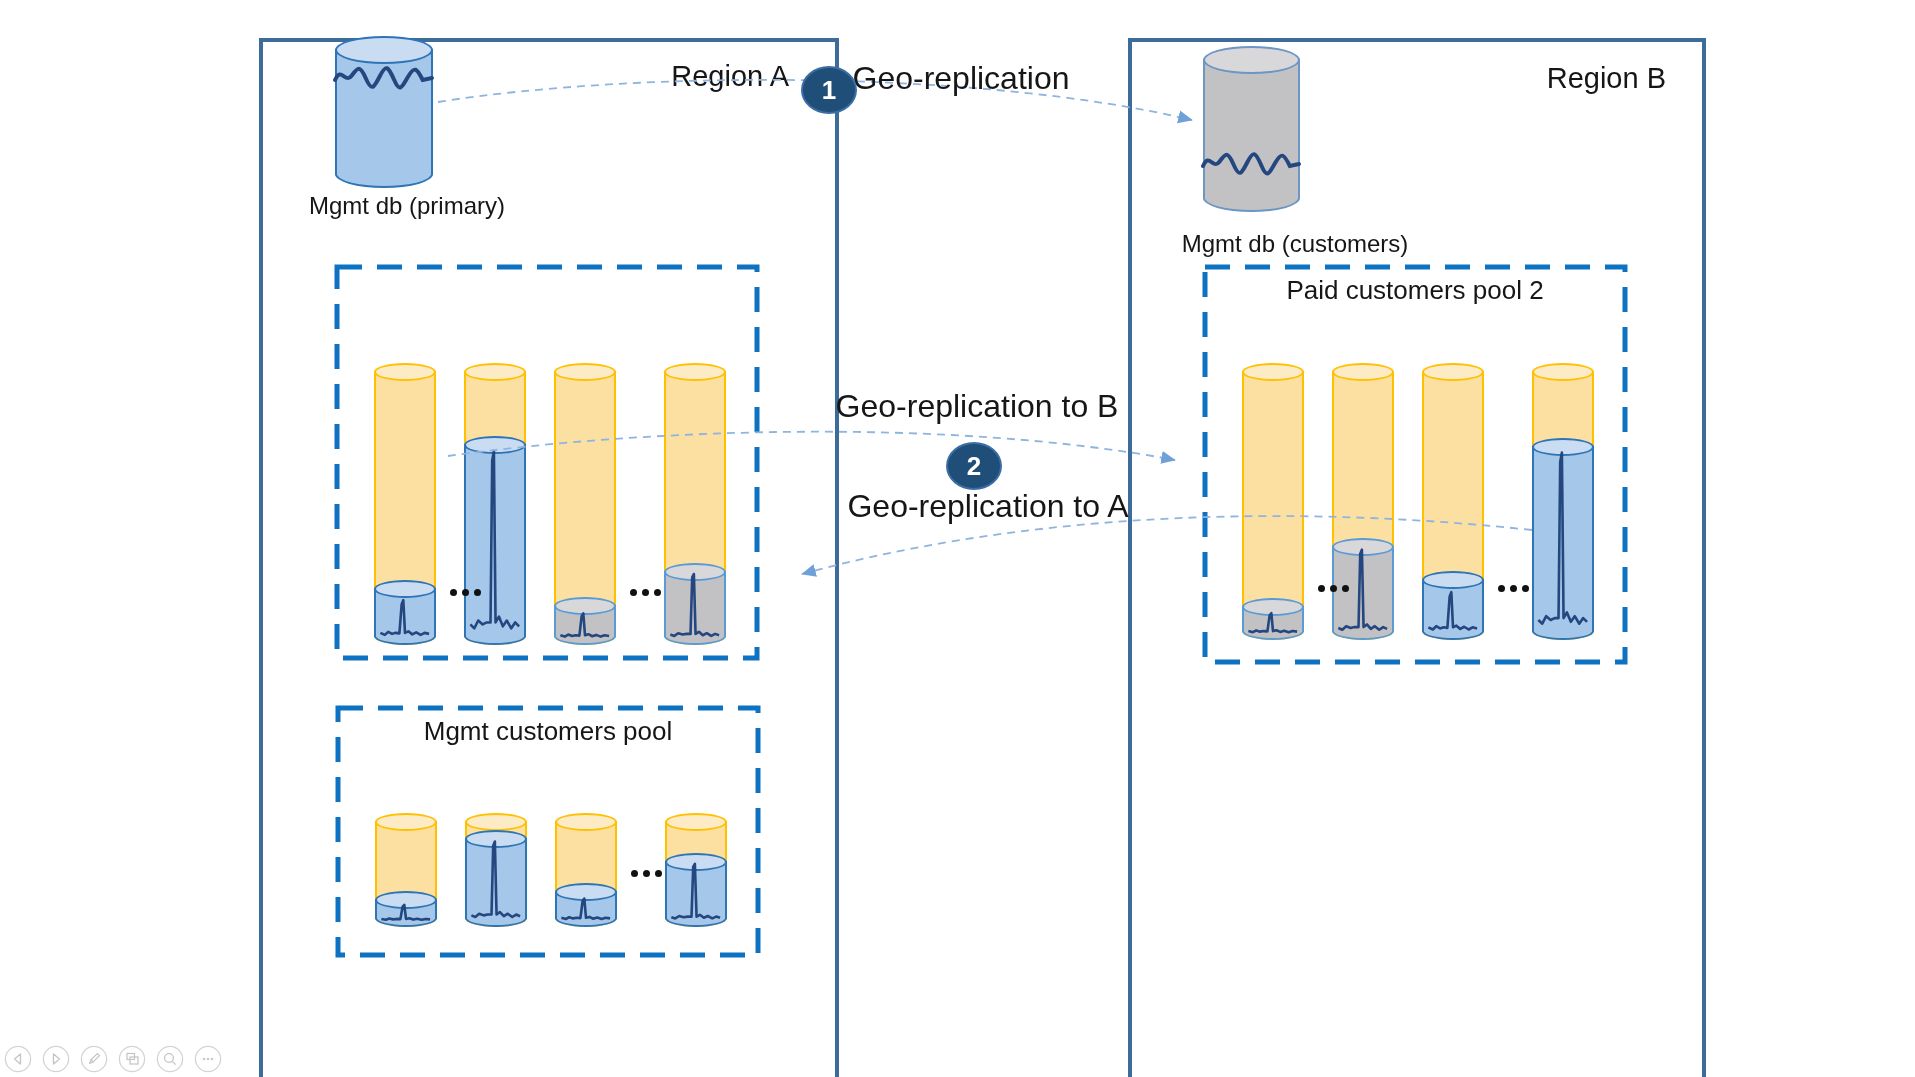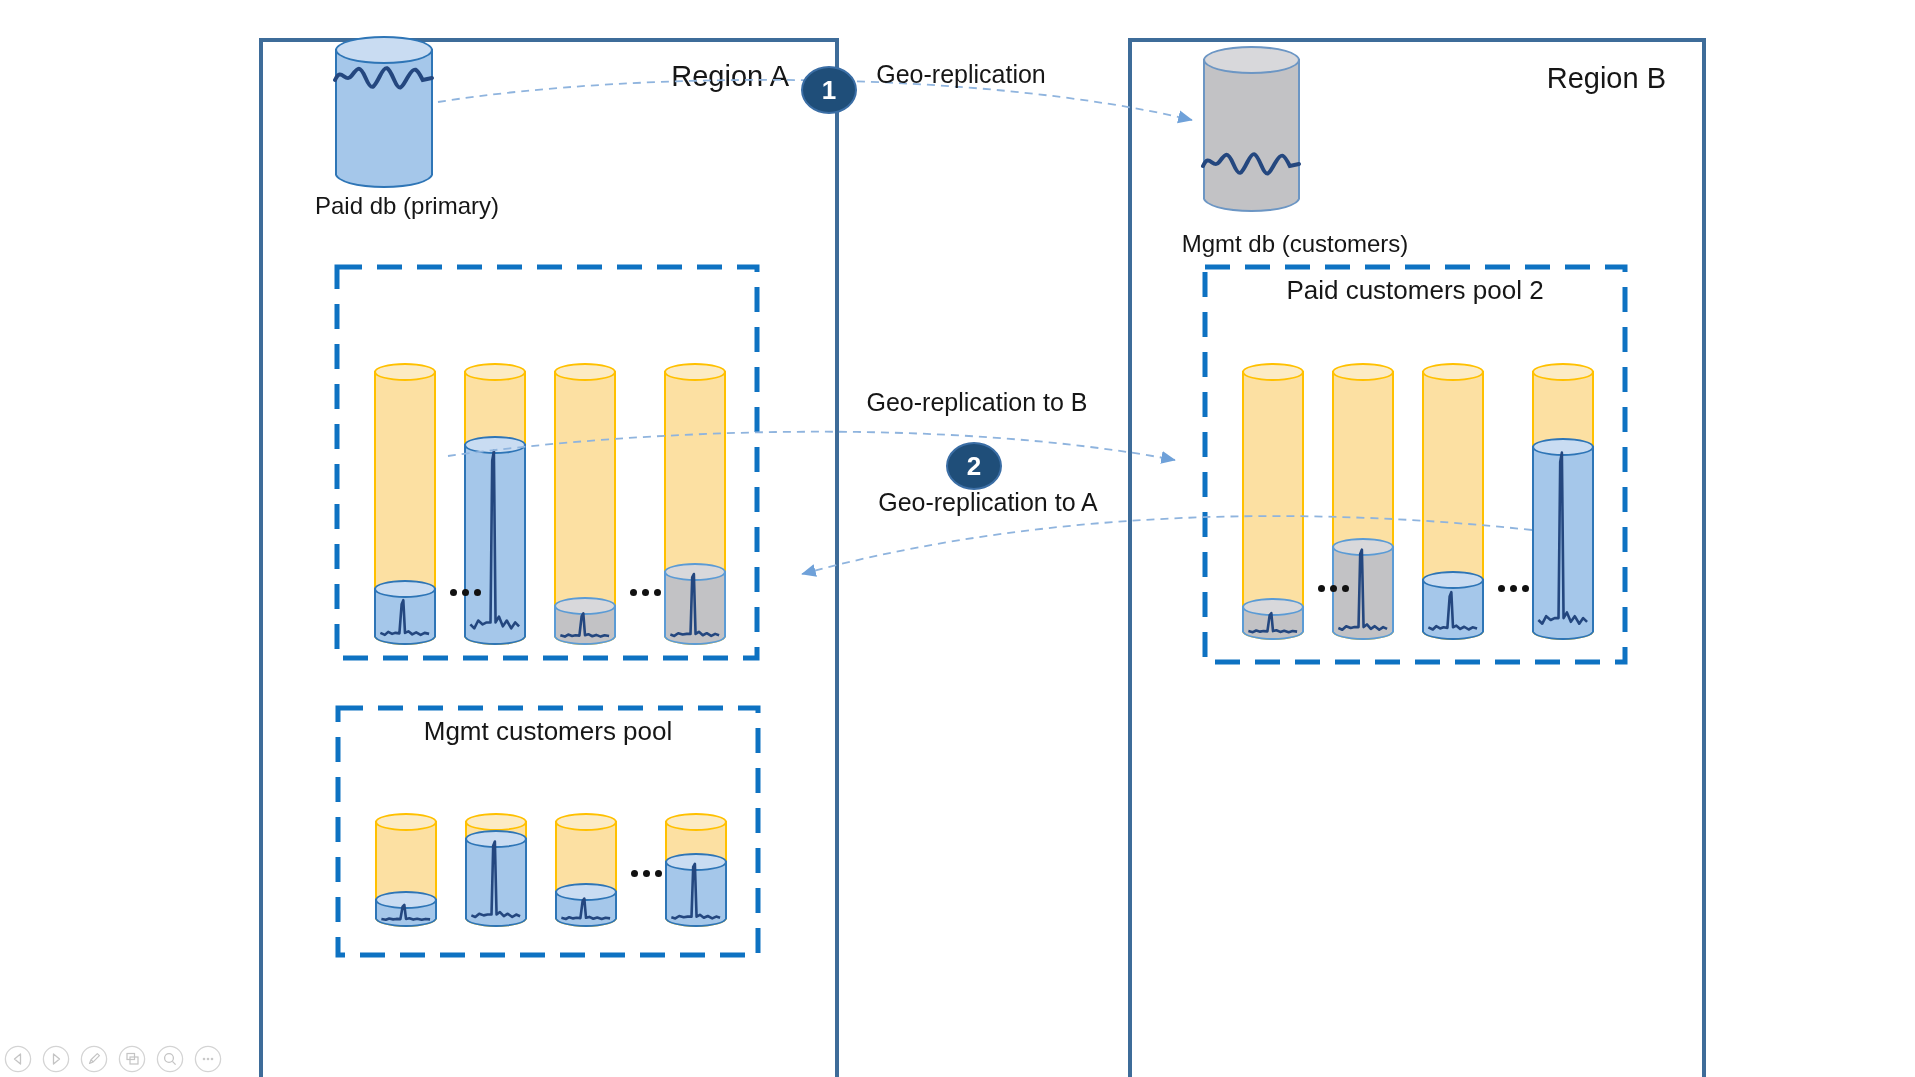--- a/index.html
+++ b/index.html
@@ -36,21 +36,21 @@
 
   .spike-svg{position:absolute;left:3px;right:3px;top:9px;bottom:5px;width:calc(100% - 6px);height:calc(100% - 14px);}
   .squiggle-svg{position:absolute;left:-2px;width:calc(100% + 4px);height:30px;}
 
   
   .dots{position:absolute;display:flex;gap:5px;}
   .dots span{width:7px;height:7px;border-radius:50%;background:#111;}
 
   
   .db-label{position:absolute;text-align:center;font-size:24px;color:#161616;width:320px;}
-  .geo-label{position:absolute;text-align:center;font-size:25px;color:#161616;width:300px;z-index:6;}
+  .geo-label{position:absolute;text-align:center;font-size:32px;color:#161616;width:300px;z-index:6;}
 
   
   .badge{position:absolute;width:52px;height:44px;border-radius:50%;background:#1F4E79;border:2px solid #3B6EA5;
          color:#fff;font-size:26px;font-weight:bold;display:flex;align-items:center;justify-content:center;z-index:7;}
 
   
   .overlay{position:absolute;left:0;top:0;z-index:5;pointer-events:none;}
 
   
   .toolbar{position:absolute;left:4px;top:1045px;display:flex;gap:10px;z-index:8;}
@@ -84,21 +84,21 @@
   </div>
 
   <div class="cyl big pri" style="left:335px;top:36px;width:98px;height:152px;z-index:2;">
     <div class="c-bot"></div>
       <div class="c-body"></div>
       <div class="c-top"></div>
     <svg class="squiggle-svg" style="top:26px;" viewBox="0 0 100 30" preserveAspectRatio="none">
       <path d="M2,18 C8,4 12,22 18,14 S26,2 32,16 S40,26 46,14 S54,4 60,18 S68,24 74,14 S82,6 88,18 L97,16" fill="none" class="spike-stroke" stroke-width="4" vector-effect="non-scaling-stroke" stroke-linecap="round" stroke="#24477F"></path>
     </svg>
   </div>
-  <div class="db-label" style="left:247px;top:192px;">Paid db (primary)</div>
+  <div class="db-label" style="left:247px;top:192px;">Mgmt db (primary)</div>
 
   <div class="cyl big mgmt-sec" style="left:1203px;top:46px;width:97px;height:166px;z-index:2;">
     <div class="c-bot"></div>
       <div class="c-body"></div>
       <div class="c-top"></div>
     <svg class="squiggle-svg" style="top:102px;" viewBox="0 0 100 30" preserveAspectRatio="none">
       <path d="M2,18 C8,4 12,22 18,14 S26,2 32,16 S40,26 46,14 S54,4 60,18 S68,24 74,14 S82,6 88,18 L97,16" fill="none" class="spike-stroke" stroke-width="4" vector-effect="non-scaling-stroke" stroke-linecap="round" stroke="#24477F"></path>
     </svg>
   </div>
   <div class="db-label" style="left:1135px;top:230px;">Mgmt db (customers)</div>

